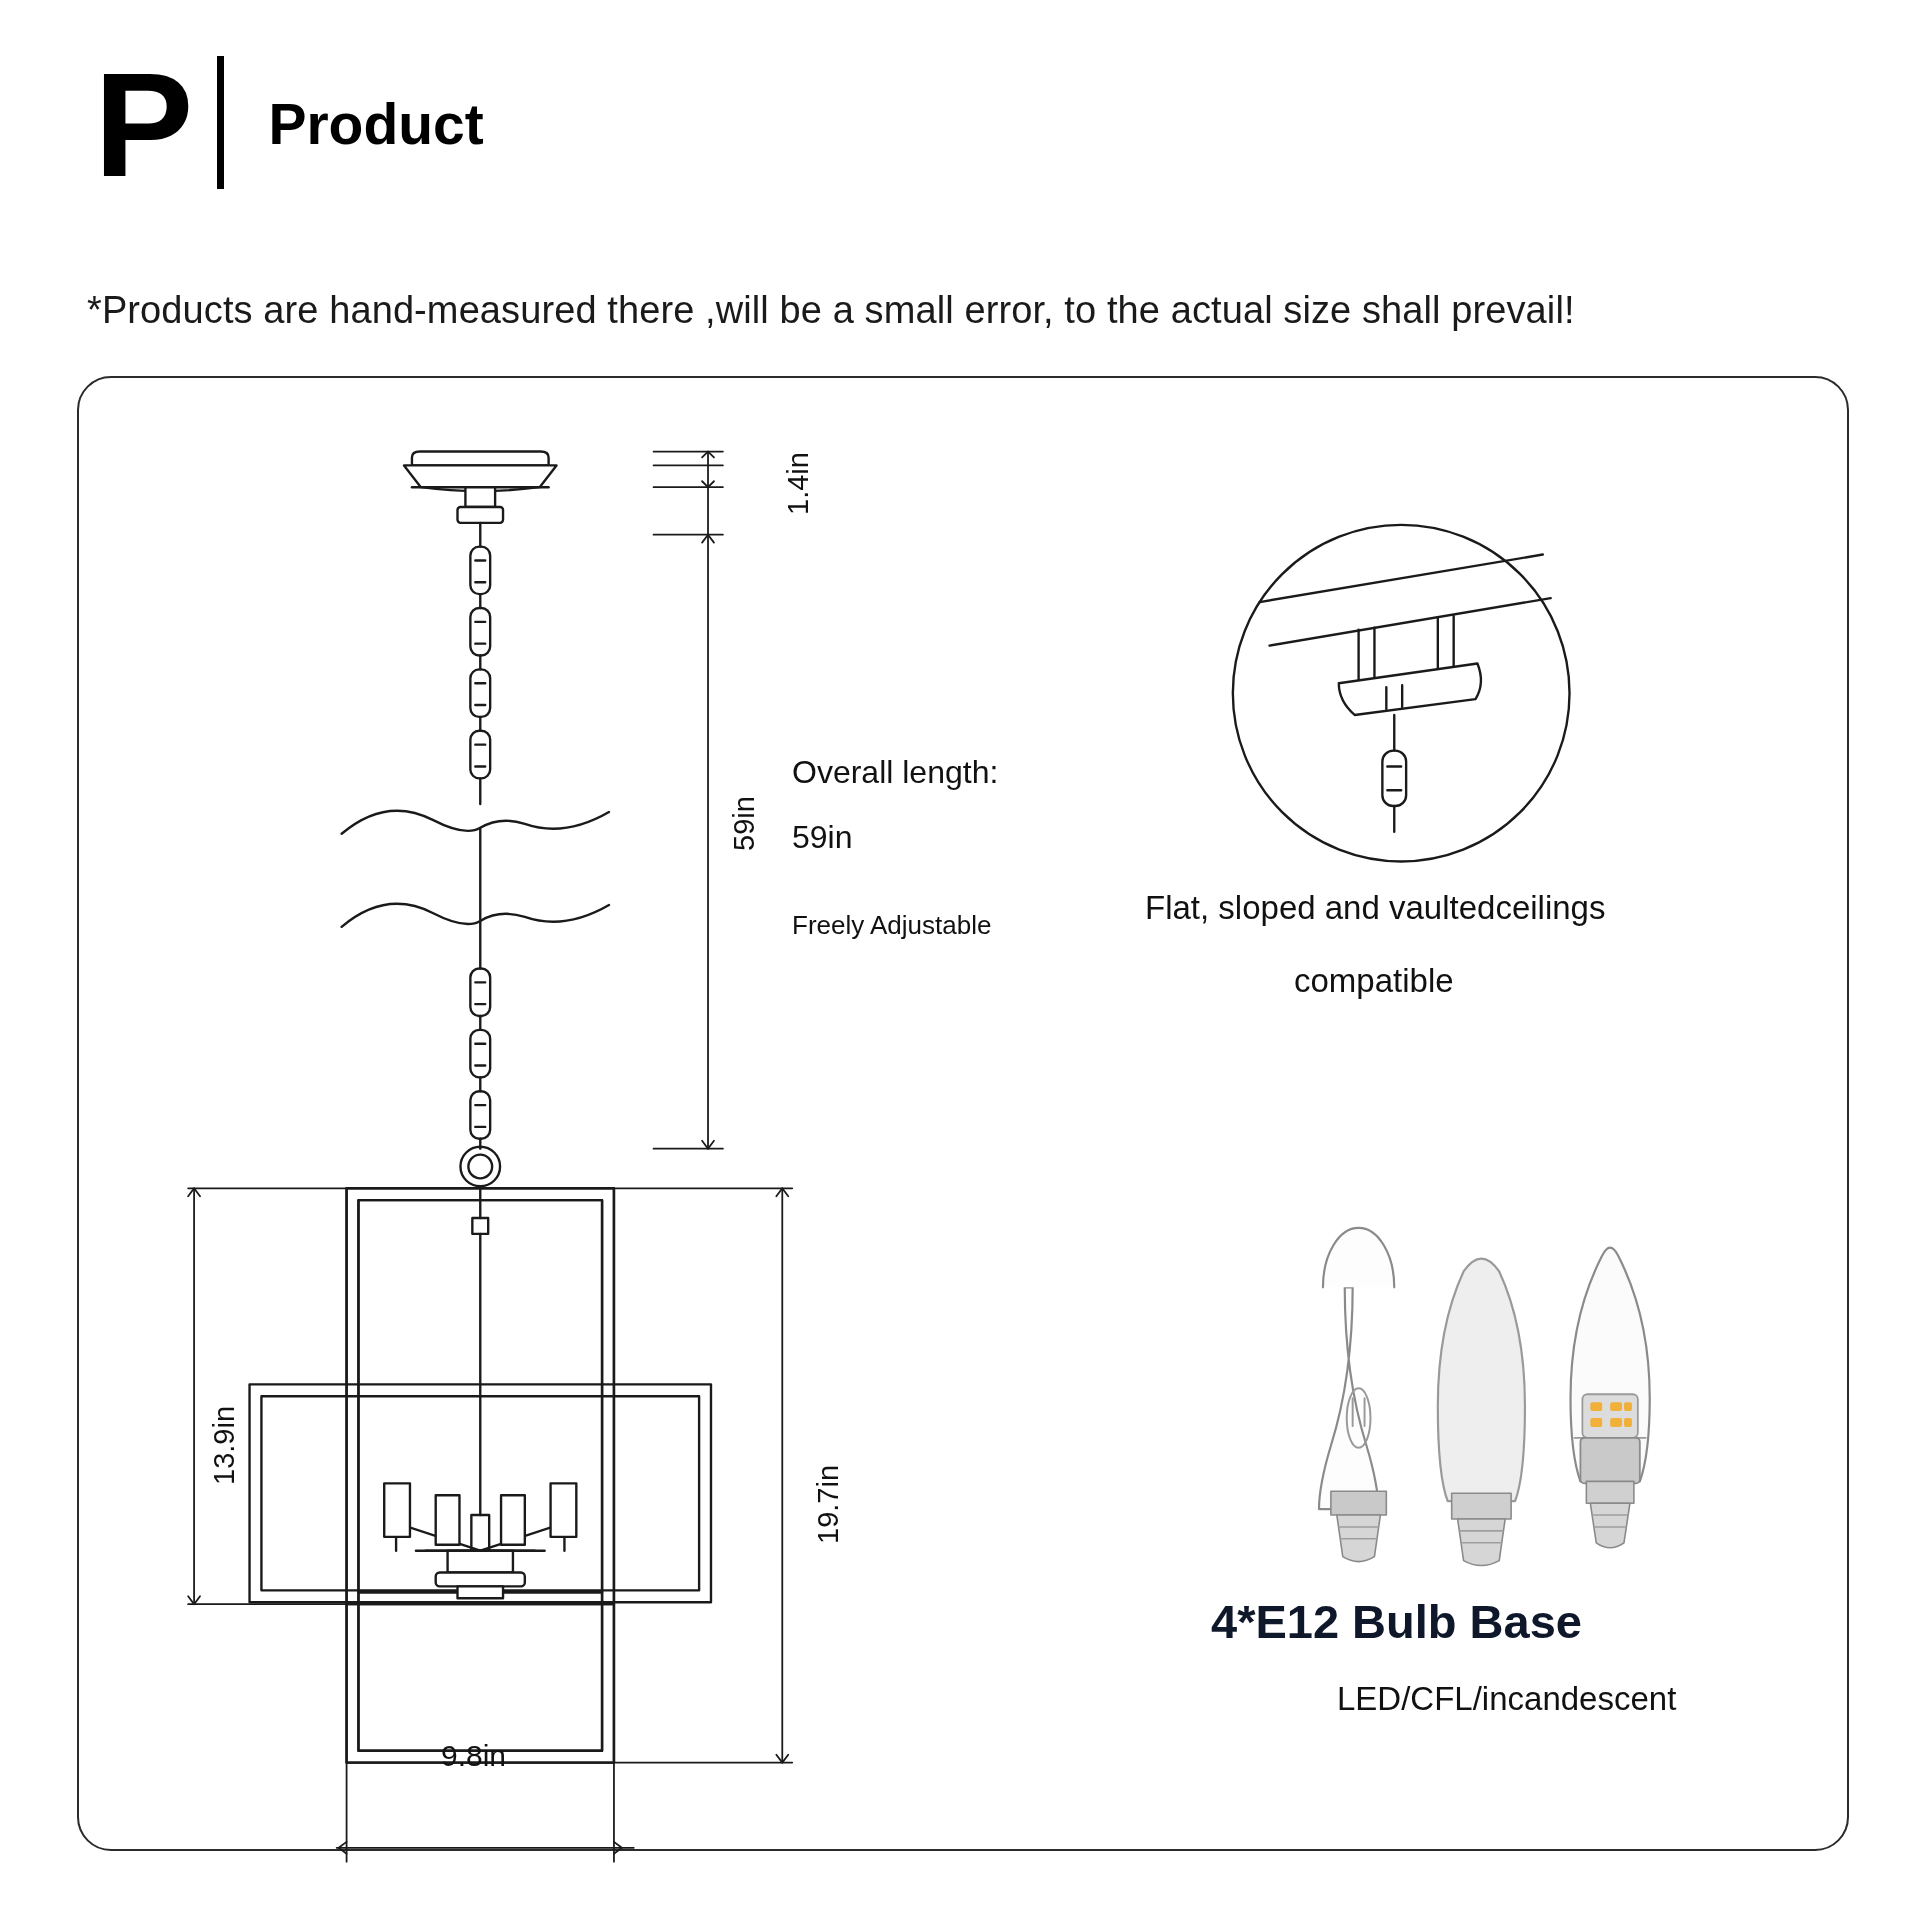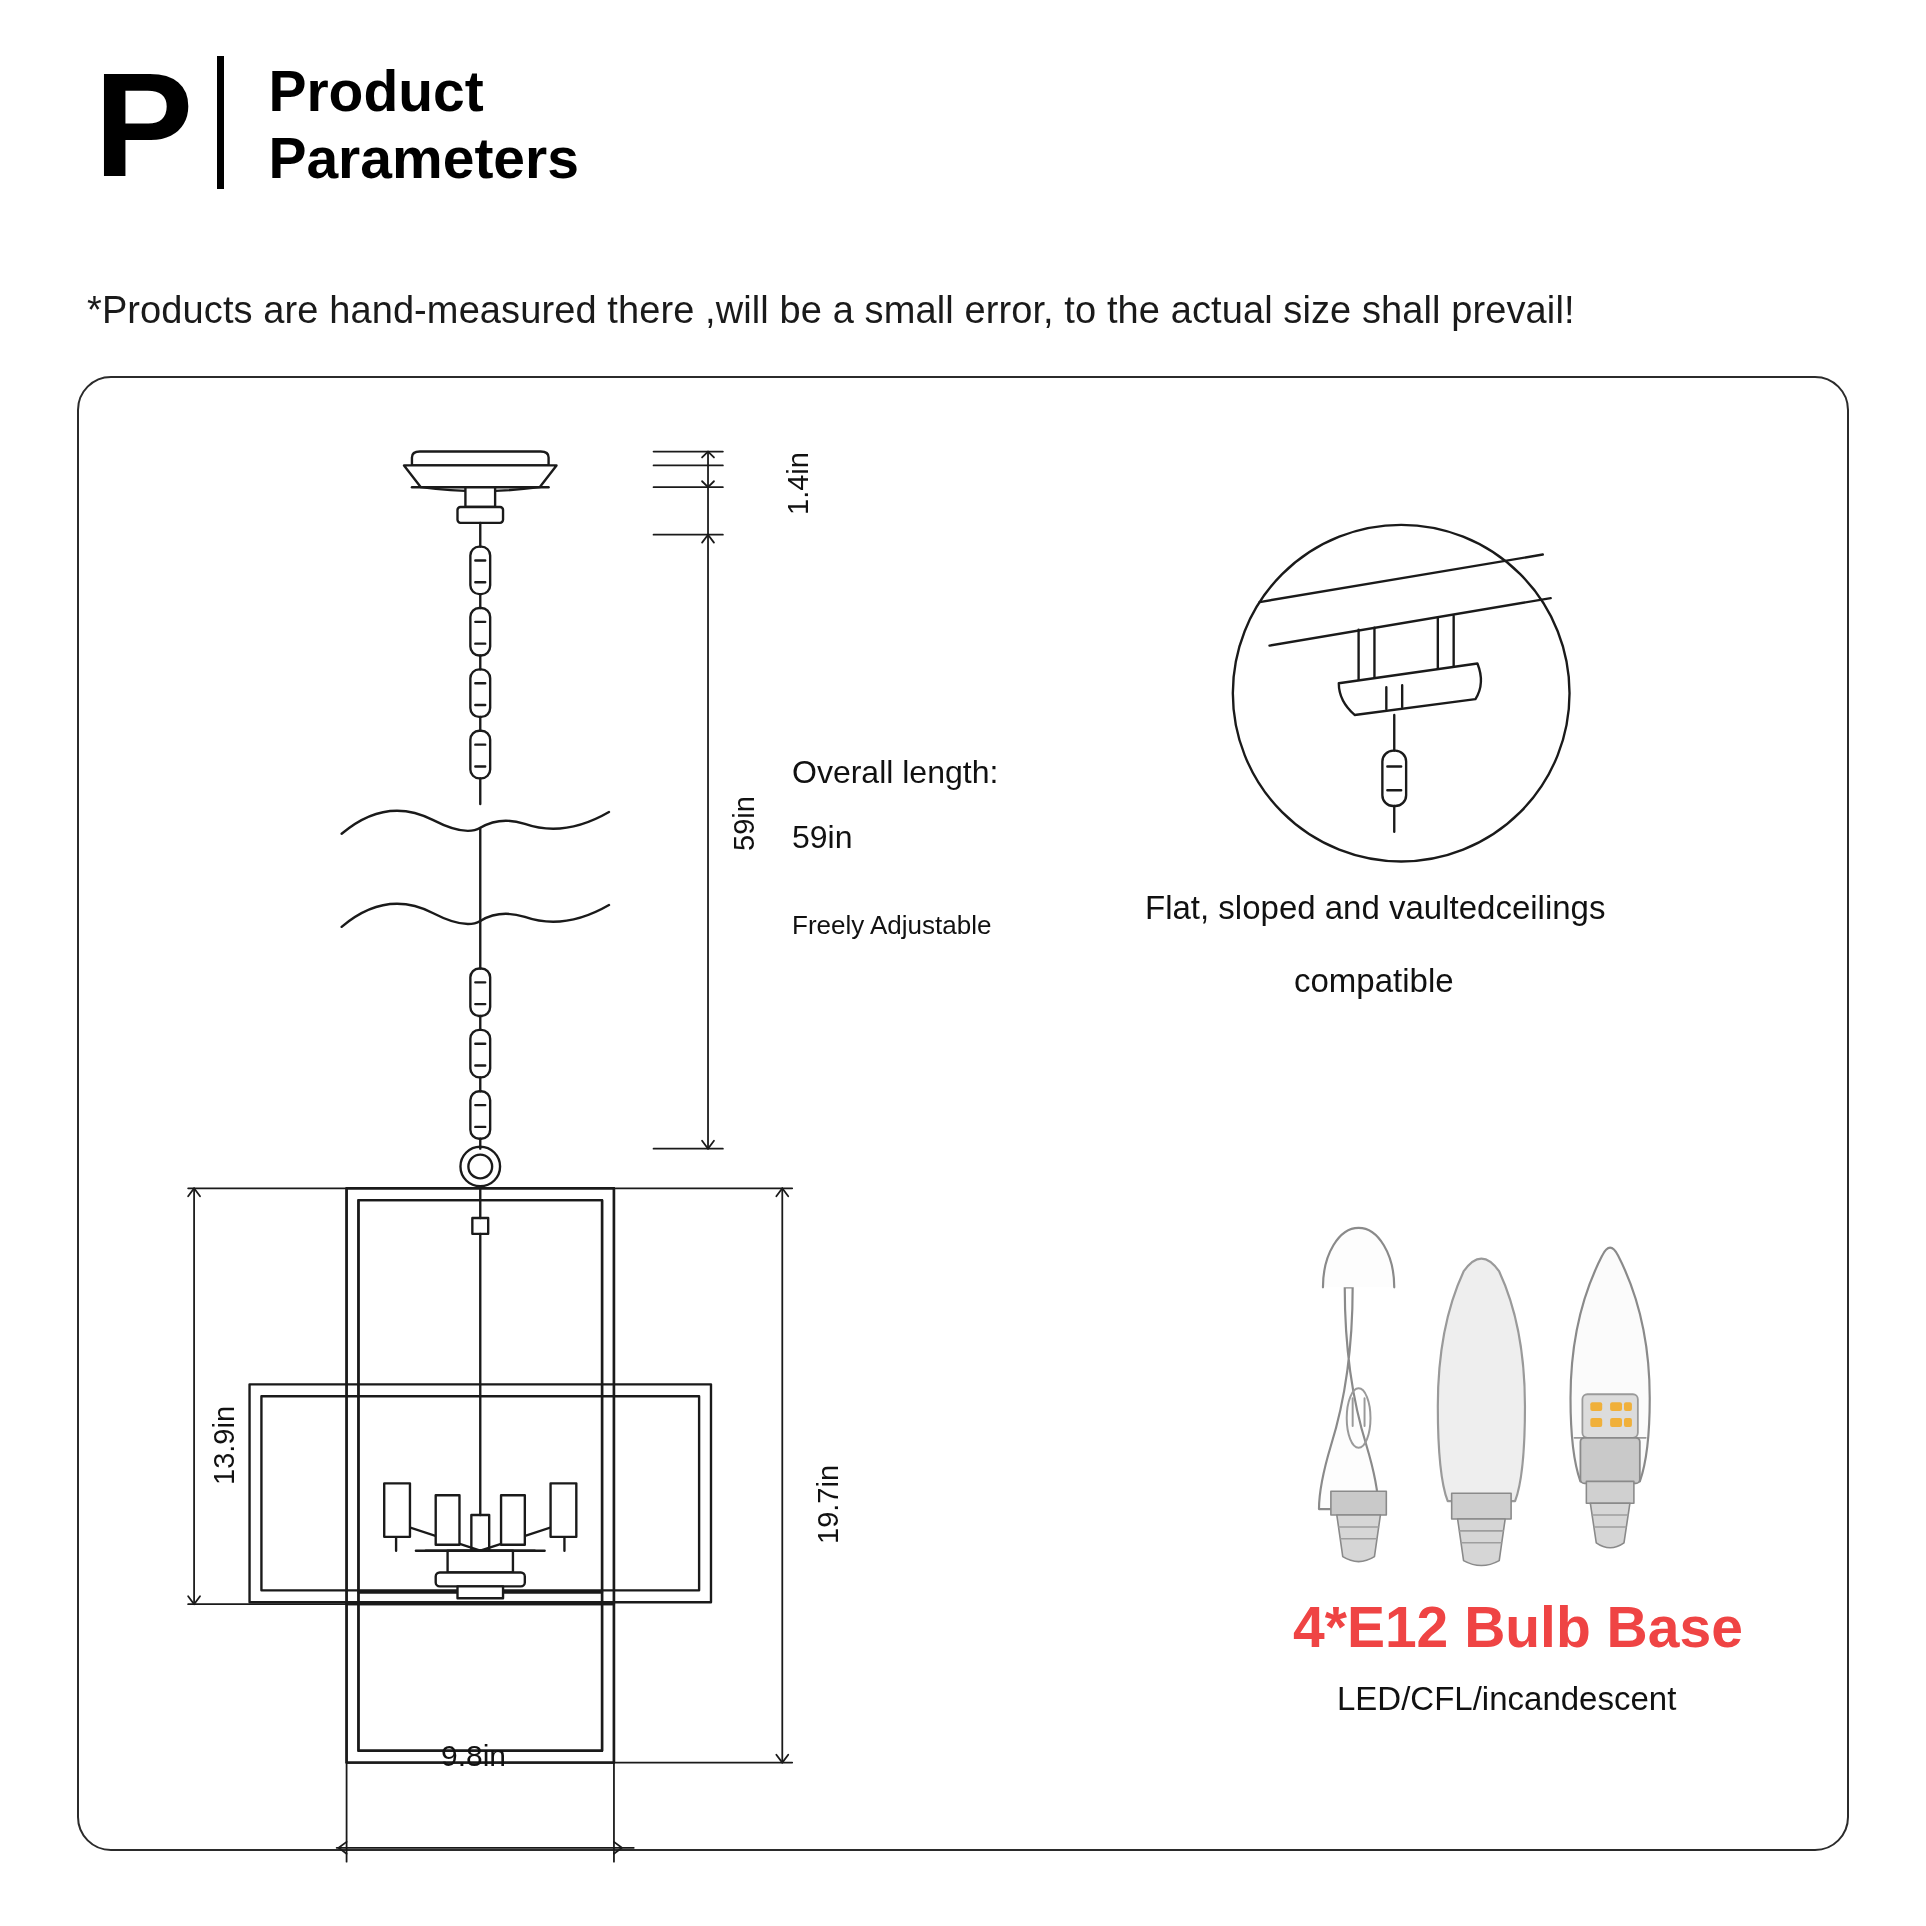--- a/index.html
+++ b/index.html
@@ -97,25 +97,25 @@
   }
   .overall-1 { left: 792px; top: 754px; font-size: 32px; }
   .overall-2 { left: 792px; top: 819px; font-size: 32px; }
   .overall-3 { left: 792px; top: 910px; font-size: 26px; }
 
   .ceil-1 { left: 1145px; top: 889px; font-size: 33px; }
   .ceil-2 { left: 1294px; top: 962px; font-size: 33px; }
 
   .bulb-title {
     position: absolute;
-    left: 1293px;
+    left: 1211px;
     top: 1594px;
-    font-size: 57px;
+    font-size: 47px;
     font-weight: bold;
-    color: #ef4444;
+    color: #0f172a;
     white-space: nowrap;
   }
   .bulb-sub {
     position: absolute;
     left: 1305px;
     top: 1680px;
     font-size: 33px;
     color: #111;
     white-space: nowrap;
     margin-left: 32px;
@@ -128,21 +128,20 @@
   .dim-98 { left: 441px; top: 1739px; }
 </style>
 </head>
 <body>
 
 <div class="header">
   <div class="header-letter">P</div>
   <div class="header-divider"></div>
   <div class="header-title">
     <span>Product</span>
-    <span>Parameters</span>
   </div>
 </div>
 
 <div class="subtitle">*Products are hand-measured there ,will be a small error, to the actual size shall prevail!</div>
 
 <div class="panel"></div>
 
 <svg class="svg-layer" viewBox="0 0 1946 1946">
   <g fill="none" stroke="#1a1a1a" stroke-width="2.4" stroke-linecap="round" stroke-linejoin="round">
 

